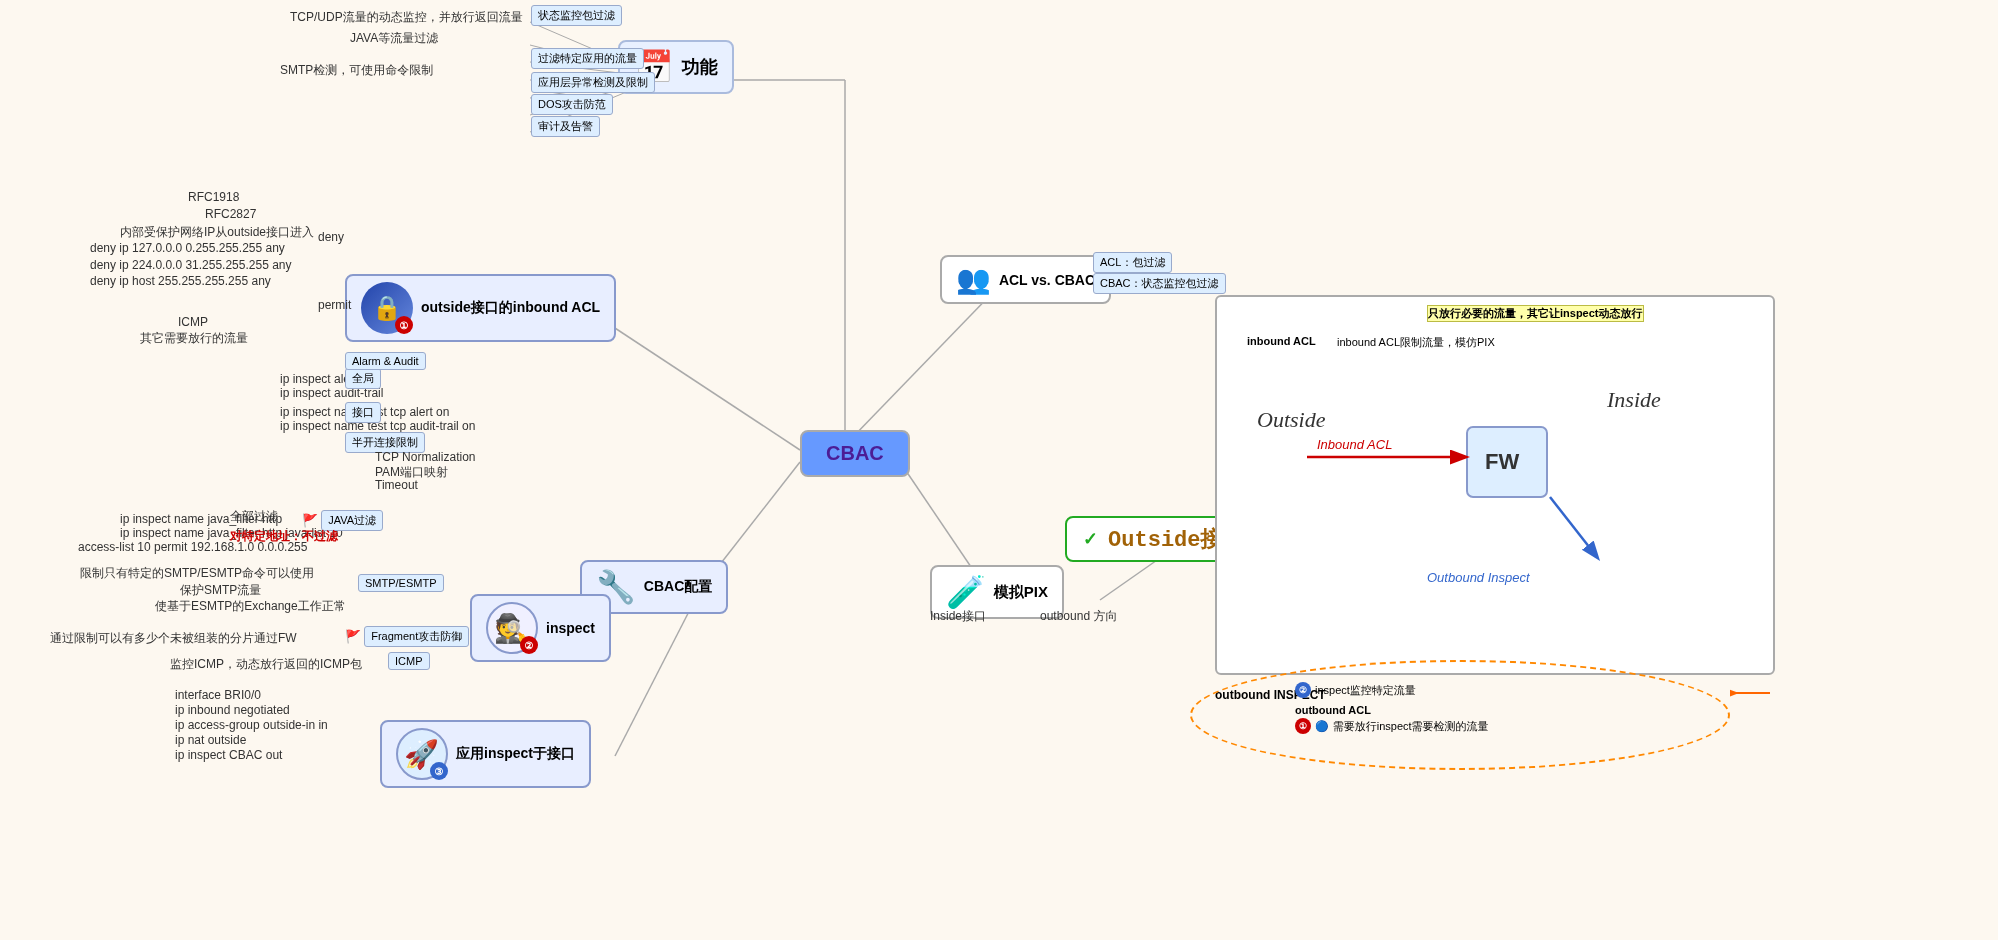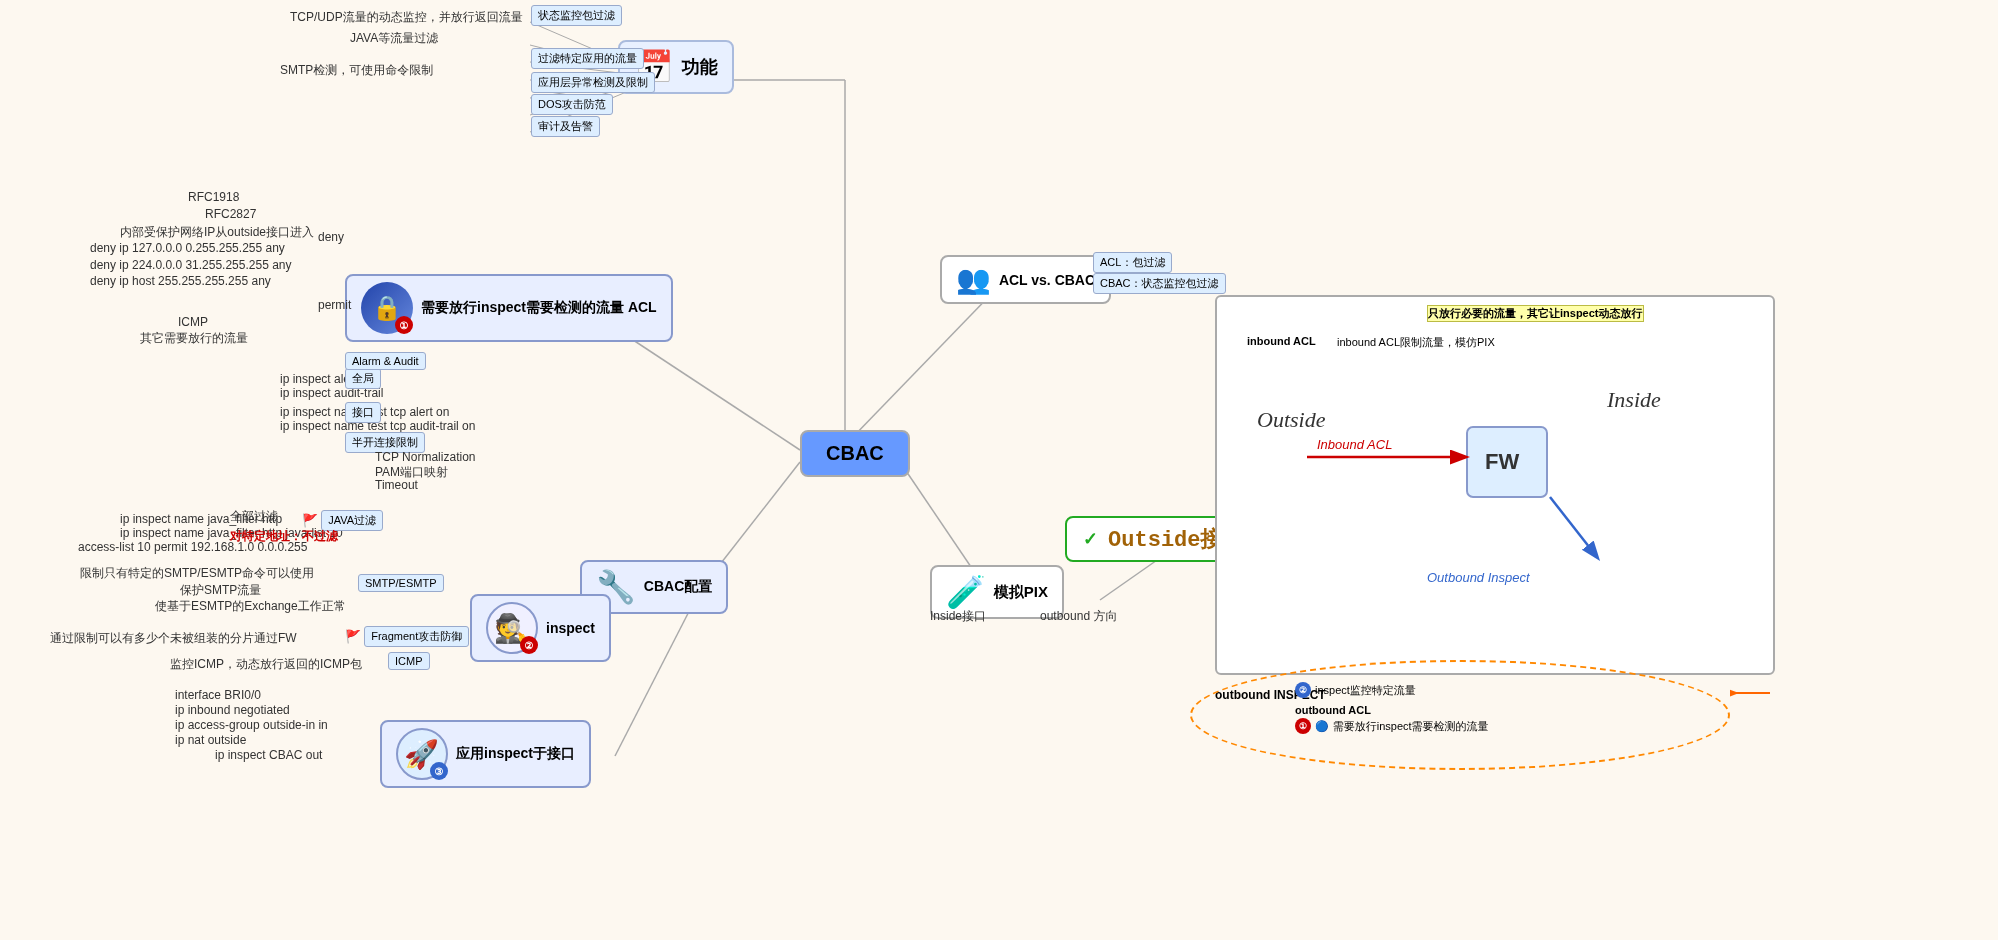--- a/index.html
+++ b/index.html
@@ -19,21 +19,21 @@
       height: 940px;
     }
     
     .node-central {
       position: absolute;
       background: #6699ff;
       border-radius: 8px;
       padding: 10px 24px;
       font-size: 20px;
       font-weight: bold;
-      color: #000000;
+      color: #4c1d95;
       border: 2px solid #aaa;
     }
     
     .label {
       position: absolute;
       font-size: 12px;
       color: #333;
       white-space: nowrap;
     }
     
@@ -132,21 +132,21 @@
   </div>
   <div class="tag-box" style="left:531px; top:116px;">
     <span>审计及告警</span>
   </div>
 
   <div style="position:absolute; left:345px; top:274px; display:flex; align-items:center; gap:8px; background:#e8eeff; border:2px solid #8899cc; border-radius:8px; padding:6px 14px;">
     <div style="position:relative; width:52px; height:52px;">
       <div style="width:52px;height:52px;background:linear-gradient(135deg,#2244aa,#6688dd);border-radius:50%;display:flex;align-items:center;justify-content:center;font-size:24px;color:#fff;">🔒</div>
       <div style="position:absolute;bottom:0;right:0;background:#cc0000;color:#fff;border-radius:50%;width:18px;height:18px;font-size:10px;font-weight:bold;display:flex;align-items:center;justify-content:center;">①</div>
     </div>
-    <span style="font-size:14px; font-weight:bold;">需要放行inspect需要检测的流量 ACL</span>
+    <span style="font-size:14px; font-weight:bold;">outside接口的inbound ACL</span>
   </div>
 
   <div class="label" style="left:188px; top:190px;">RFC1918</div>
   <div class="label" style="left:177px; top:207px;padding-left:28px;">RFC2827</div>
   <div class="label" style="left:120px; top:224px;">内部受保护网络IP从outside接口进入</div>
   <div class="label" style="left:90px; top:241px;">deny ip 127.0.0.0 0.255.255.255 any</div>
   <div class="label" style="left:90px; top:258px;">deny ip 224.0.0.0 31.255.255.255 any</div>
   <div class="label" style="left:90px; top:274px;">deny ip host 255.255.255.255 any</div>
   <div class="label" style="left:318px; top:230px;">deny</div>
   <div class="label" style="left:318px; top:298px;">permit</div>
@@ -225,21 +225,21 @@
       <div style="width:52px;height:52px;background:#ddeeff;border-radius:50%;border:2px solid #8899cc;display:flex;align-items:center;justify-content:center;font-size:28px;">🚀</div>
       <div style="position:absolute;bottom:0;right:0;background:#3366cc;color:#fff;border-radius:50%;width:18px;height:18px;font-size:10px;font-weight:bold;display:flex;align-items:center;justify-content:center;">③</div>
     </div>
     <span style="font-size:14px; font-weight:bold;">应用inspect于接口</span>
   </div>
 
   <div class="label" style="left:175px; top:688px;">interface BRI0/0</div>
   <div class="label" style="left:175px; top:703px;">ip inbound negotiated</div>
   <div class="label" style="left:175px; top:718px;text-align:right;">ip access-group outside-in in</div>
   <div class="label" style="left:175px; top:733px;">ip nat outside</div>
-  <div class="label" style="left:175px; top:748px;margin-left:40px;">ip inspect CBAC out</div>
+  <div class="label" style="left:175px; top:748px;">ip inspect CBAC out</div>
 
   <div style="position:absolute; left:940px; top:255px; display:flex; align-items:center; gap:8px; background:#fff; border:2px solid #aaa; border-radius:8px; padding:6px 14px;">
     <span style="font-size:28px;">👥</span>
     <span style="font-size:14px; font-weight:bold;">ACL vs. CBAC</span>
   </div>
 
   <div class="tag-box" style="left:1093px; top:252px;">
     <span>ACL：包过滤</span>
   </div>
   <div class="tag-box" style="left:1093px; top:273px;">

